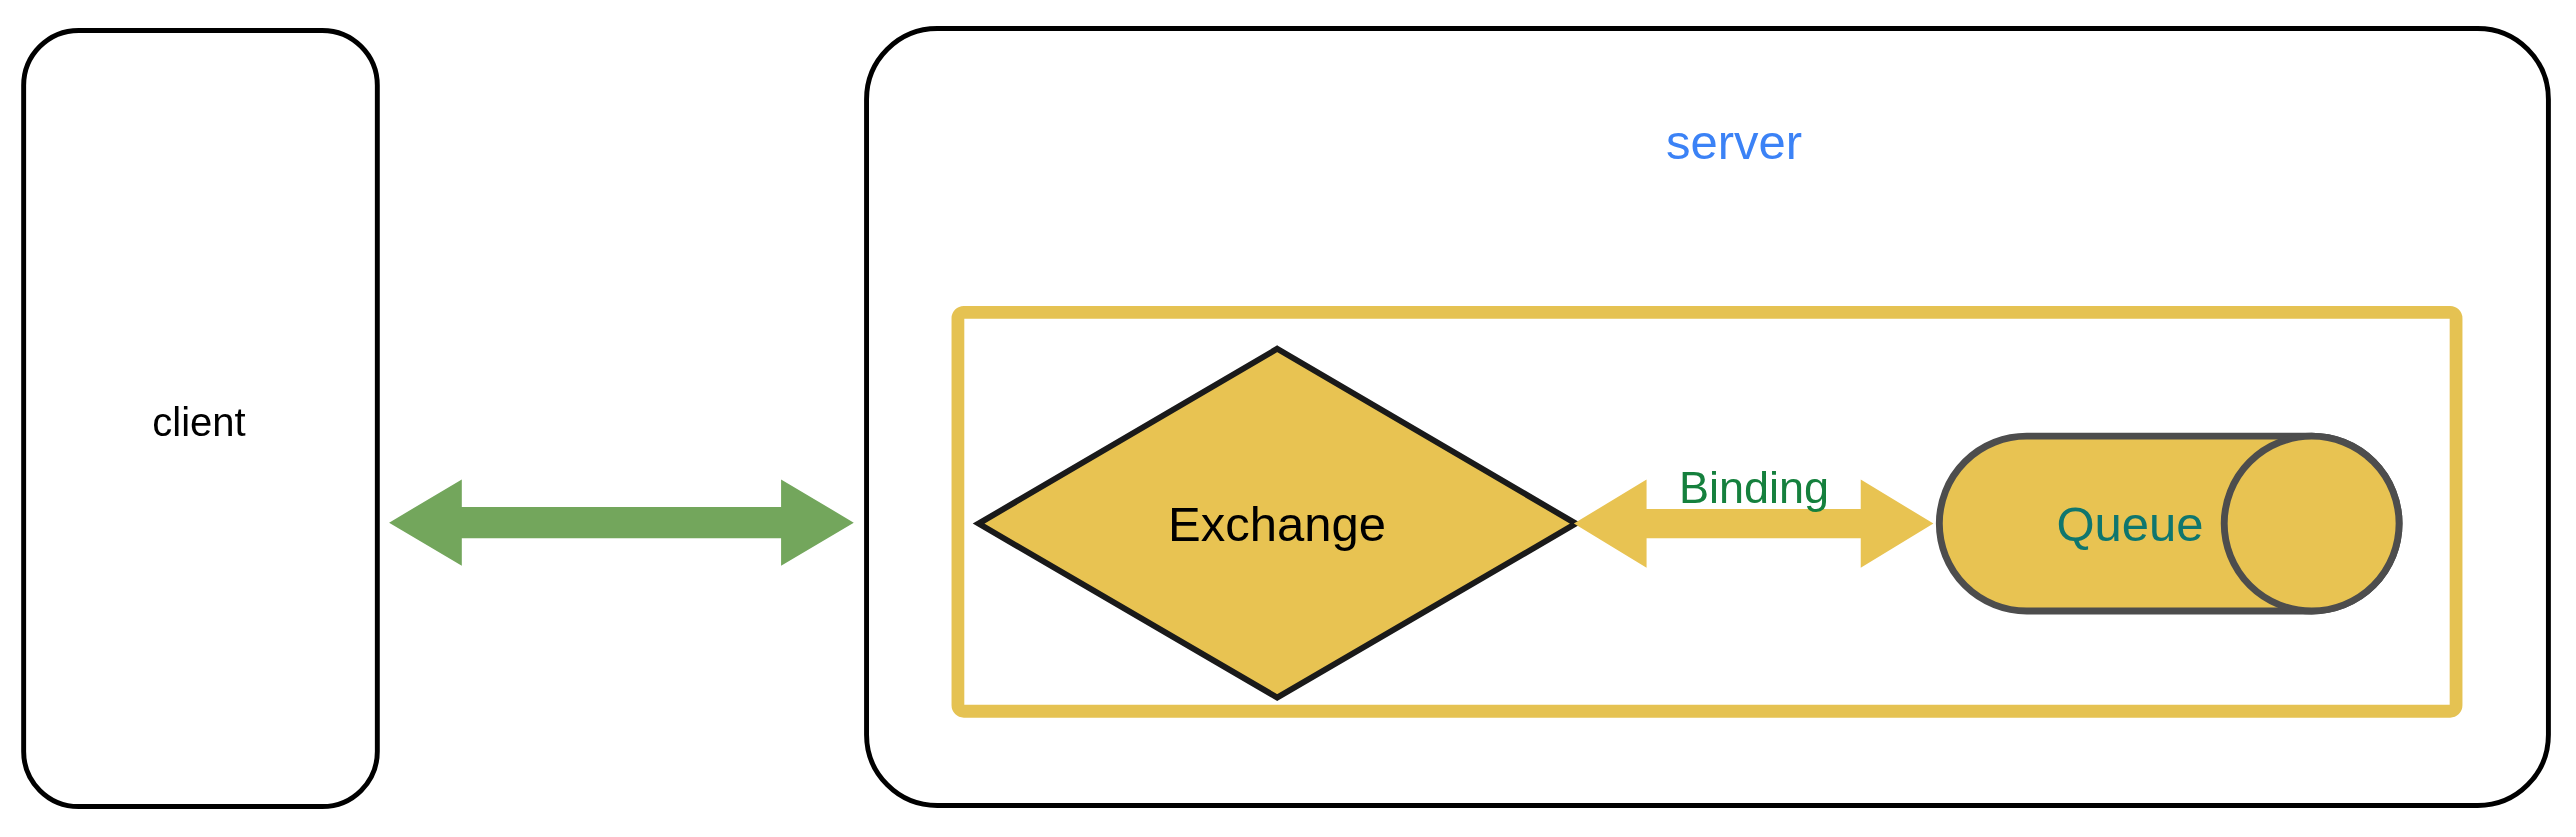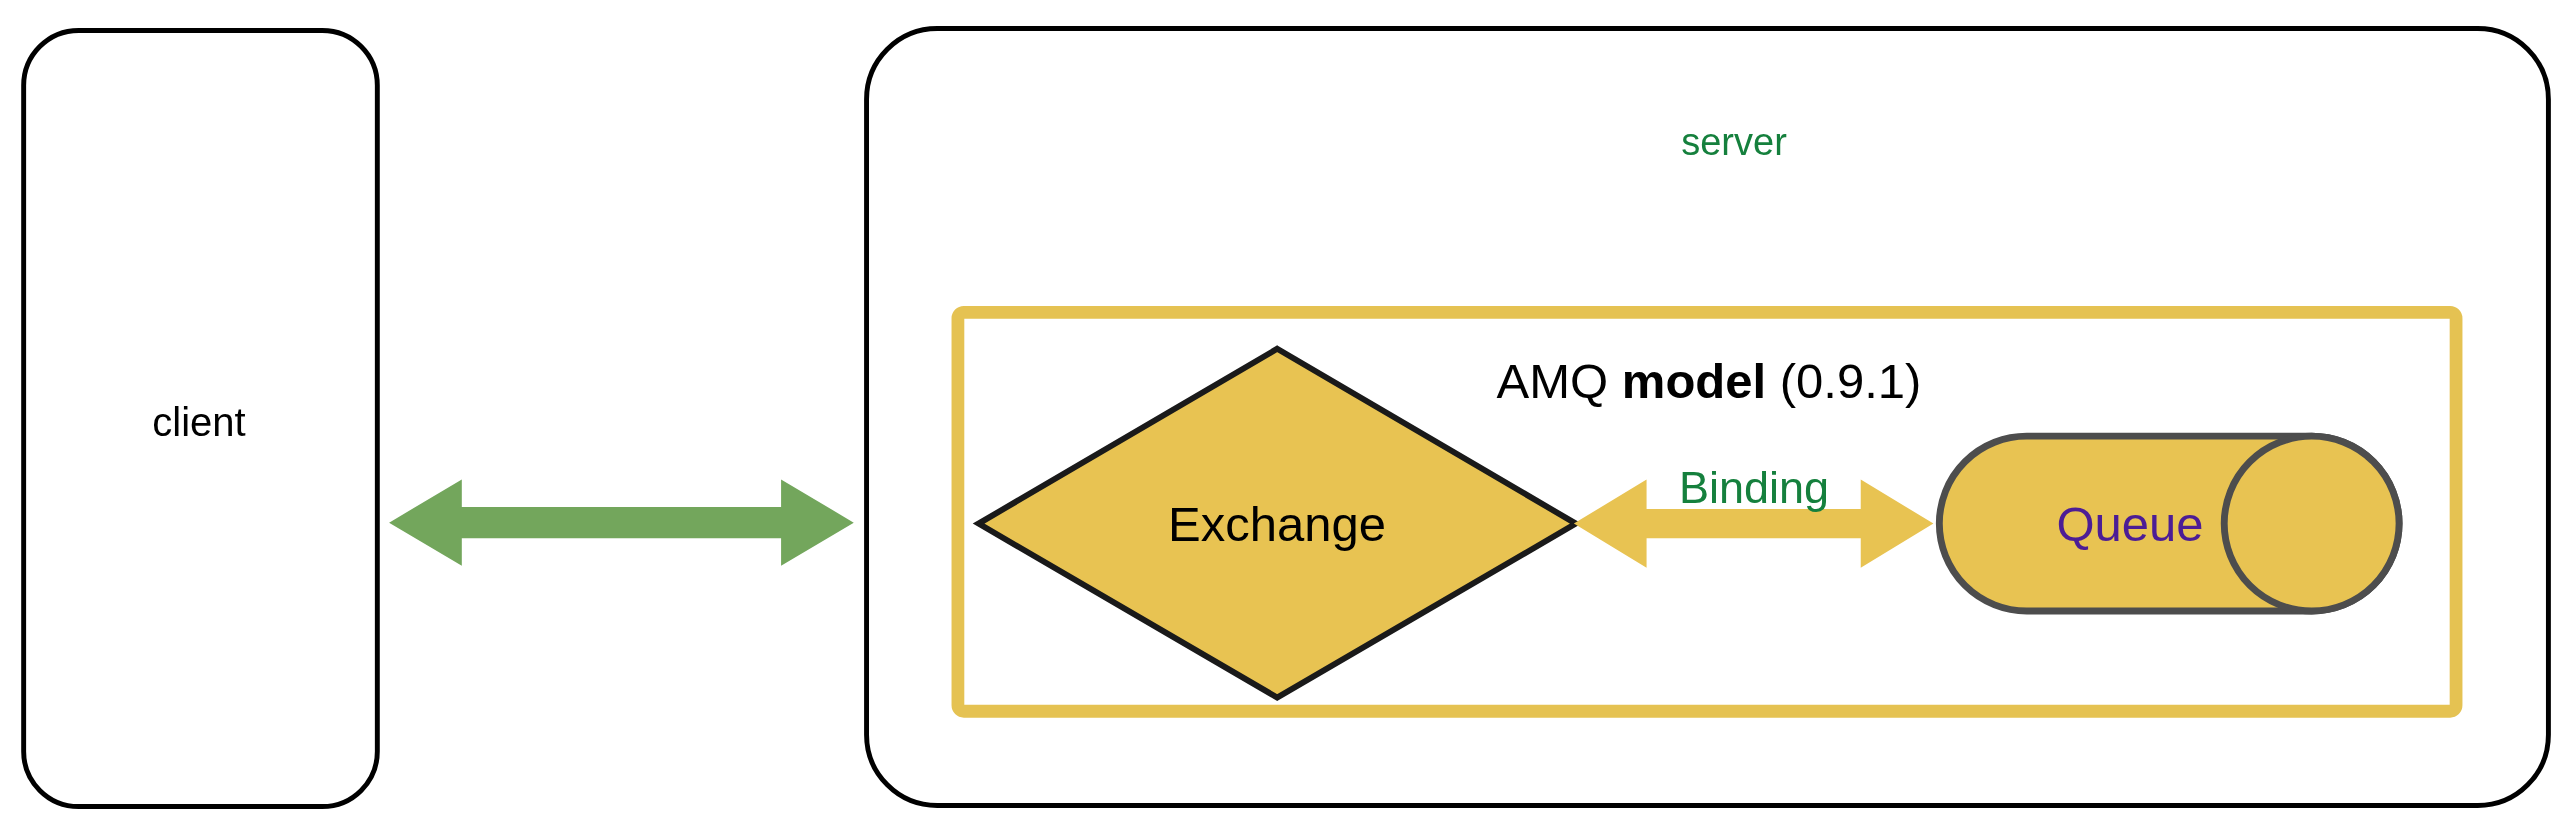--- a/index.html
+++ b/index.html
@@ -33,22 +33,22 @@
   }
   .lbl-client {
     left: 199px;
     top: 422px;
     font-size: 40px;
     color: #000000;
   }
   .lbl-server {
     left: 1734px;
     top: 142px;
-    font-size: 38px;
-    color: #15803d;
+    font-size: 49px;
+    color: #3b82f6;
   }
   .lbl-amqp {
     left: 611px;
     top: 455px;
     font-size: 48px;
     color: #4d4d4d;
   }
   .lbl-amqmodel {
     left: 1709px;
     top: 381px;
@@ -67,21 +67,21 @@
   .lbl-exchange {
     left: 1277px;
     top: 524px;
     font-size: 49px;
     color: #000000;
   }
   .lbl-queue {
     left: 2130px;
     top: 524px;
     font-size: 49px;
-    color: #4c1d95;
+    color: #0f766e;
   }
 </style>
 </head>
 <body>
 
 <div id="canvas">
 
   <svg viewBox="0 0 2622 852" xmlns="http://www.w3.org/2000/svg">
 
     <rect x="24" y="31" width="360" height="790" rx="56" ry="56" fill="#ffffff" stroke="#000000" stroke-width="5"></rect>
@@ -109,20 +109,19 @@
                L 2063 622
                A 89 89 0 0 1 2063 444 Z" fill="#e8c352" stroke="#4d4d4d" stroke-width="7"></path>
       <ellipse cx="2353" cy="533" rx="89" ry="89" fill="#e8c352" stroke="#4d4d4d" stroke-width="7"></ellipse>
     </g>
 
   </svg>
 
   <div class="lbl lbl-client">client</div>
   <div class="lbl lbl-server">server</div>
 
-  <div class="lbl lbl-amqmodel"><span>AMQ </span><b>model</b><span> (0.9.1)</span></div>
 
   <div class="lbl lbl-binding">Binding</div>
   <div class="lbl lbl-exchange">Exchange</div>
   <div class="lbl lbl-queue">Queue</div>
 
 </div>
 
 
 </body></html>

